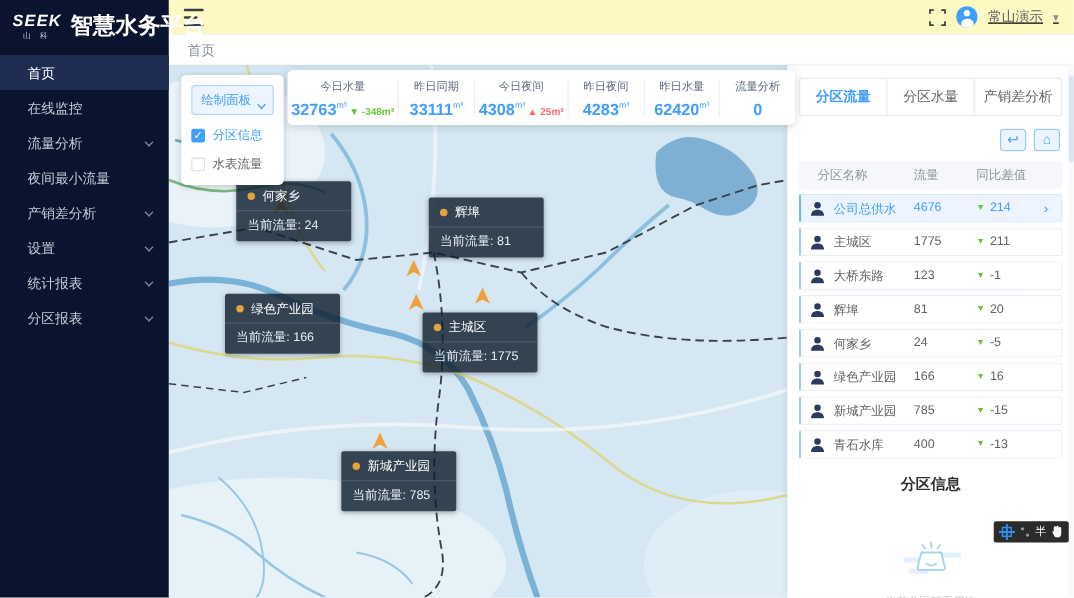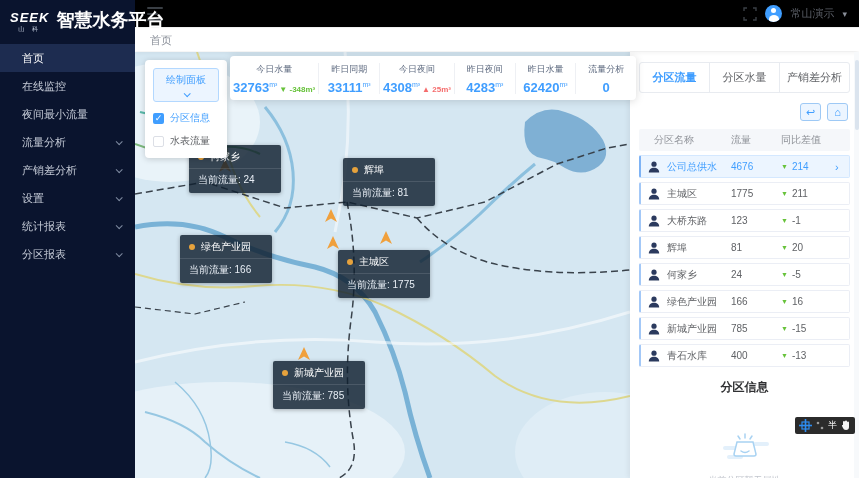--- a/index.html
+++ b/index.html
@@ -11,21 +11,21 @@
   .logo-mark { color:#fff; text-align:center; line-height:1; }
   .logo-mark .lm1 { font-size:13px; font-weight:bold; letter-spacing:1px; font-style:italic;margin-top:18px; }
   .logo-mark .lm2 { font-size:6px; letter-spacing:3px; display:block; margin-top:1px; color:#cdd6e6; }
   .logo-title { color:#fff; font-size:18px; font-weight:bold; white-space:nowrap; }
   .menu { margin-top:6px; }
   .menu-item { position:relative; height:28px; display:flex; align-items:center; padding-left:22px; font-size:11px; color:#c4cad6; cursor:pointer; }
   .menu-item.active { background:#1d2c50; color:#ffffff; }
   .menu-item .chev { position:absolute; right:14px; width:5px; height:5px; border-right:1px solid #7e8aa0; border-bottom:1px solid #7e8aa0; transform:rotate(45deg) translateY(-1px); }
 
   
-  .header { position:absolute; left:135px; right:0; top:0; height:28px; background:#000000; border-bottom:1px solid #f0f0f0; display:flex; align-items:center; justify-content:space-between; padding:0 12px; z-index:25;text-decoration:underline; }
+  .header { position:absolute; left:135px; right:0; top:0; height:28px; background:#fef9c3; border-bottom:1px solid #f0f0f0; display:flex; align-items:center; justify-content:space-between; padding:0 12px; z-index:25;text-decoration:underline; }
   .fold-icon { width:16px; height:14px; display:flex; flex-direction:column; justify-content:space-between; cursor:pointer; }
   .fold-icon span { height:2px; background:#3a3f45; border-radius:1px; }
   .fold-icon span:nth-child(2) { width:70%; }
   .hdr-right { display:flex; align-items:center; gap:8px; }
   .avatar { width:17px; height:17px; border-radius:50%; background:#409eff; position:relative; overflow:hidden; }
   .avatar::before { content:""; position:absolute; left:6px; top:3px; width:5px; height:5px; border-radius:50%; background:#fff; }
   .avatar::after { content:""; position:absolute; left:3.5px; top:9.5px; width:10px; height:8px; border-radius:50% 50% 0 0; background:#fff; }
   .user-name { font-size:11px; color:#5a5e66; }
   .caret-down { font-size:9px; color:#8a8f99; }
 
@@ -36,21 +36,21 @@
   
   .map { position:absolute; left:135px; top:52px; width:495px; bottom:0; background:#d5e7f2; overflow:hidden; z-index:1; }
   .map-tip { position:absolute; background:rgba(15,31,46,0.82); border-radius:2px; color:#fff; min-width:92px; z-index:6; box-shadow:0 1px 4px rgba(0,0,0,0.3); }
   .tip-name { display:flex; align-items:center; gap:6px; padding:5px 9px 4px 9px; font-size:10px; border-bottom:1px solid rgba(255,255,255,0.12); }
   .tip-dot { width:6px; height:6px; border-radius:50%; background:#e6a23c; flex:0 0 auto; }
   .tip-value { padding:4px 9px 6px 9px; font-size:10px; color:#e8eef5; white-space:nowrap; }
   .marker { position:absolute; z-index:5; cursor:pointer; }
 
   
   .draw-panel { position:absolute; left:145px; top:60px; width:82px; background:#fff; border-radius:4px; box-shadow:0 1px 6px rgba(0,0,0,0.18); padding:8px 8px 10px 8px; z-index:10; }
-  .draw-btn { display:flex; align-items:center; justify-content:center; gap:5px; background:#ecf5ff; border:1px solid #b3d8ff; color:#409eff; font-size:10px; border-radius:3px; padding:4px 2px; cursor:pointer;flex-direction:column; }
+  .draw-btn { display:flex; align-items:flex-end; justify-content:center; gap:5px; background:#ecf5ff; border:1px solid #b3d8ff; color:#409eff; font-size:10px; border-radius:3px; padding:4px 2px; cursor:pointer; }
   .draw-btn .chev { width:5px; height:5px; border-right:1px solid #409eff; border-bottom:1px solid #409eff; transform:rotate(45deg) translateY(-1px); }
   .draw-opt { display:flex; align-items:center; gap:6px; margin-top:9px; font-size:10px; cursor:pointer; }
   .cbox { width:11px; height:11px; border-radius:2px; flex:0 0 auto; }
   .cbox.checked { background:#409eff; color:#fff; font-size:9px; line-height:11px; text-align:center; }
   .cbox.unchecked { background:#fff; border:1px solid #dcdfe6; }
   .opt-on { color:#409eff; }
   .opt-off { color:#606266; }
 
   
   .stats { position:absolute; left:230px; top:56px; width:406px; background:#fff; border-radius:4px; box-shadow:0 1px 8px rgba(0,0,0,0.15); display:flex; padding:7px 0 6px 0; z-index:12; }
@@ -109,25 +109,25 @@
     <div class="logo-title">智慧水务平台</div>
   </div>
   <div class="menu">
     <div class="menu-item active">
         <span>首页</span>
       </div>
     <div class="menu-item">
         <span>在线监控</span>
       </div>
     <div class="menu-item">
-        <span>夜间最小流量</span>
-      </div>
-    <div class="menu-item">
         <span>流量分析</span>
         <i class="chev"></i>
+      </div>
+    <div class="menu-item">
+        <span>夜间最小流量</span>
       </div>
     <div class="menu-item">
         <span>产销差分析</span>
         <i class="chev"></i>
       </div>
     <div class="menu-item">
         <span>设置</span>
         <i class="chev"></i>
       </div>
     <div class="menu-item">

